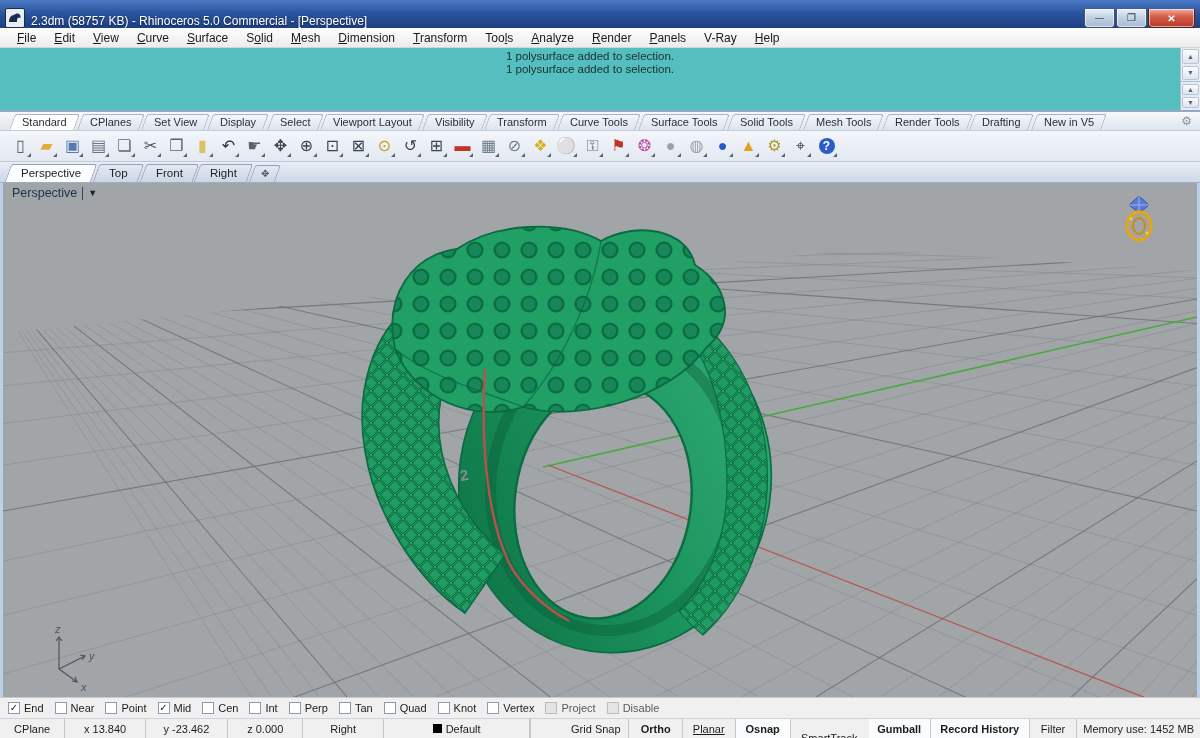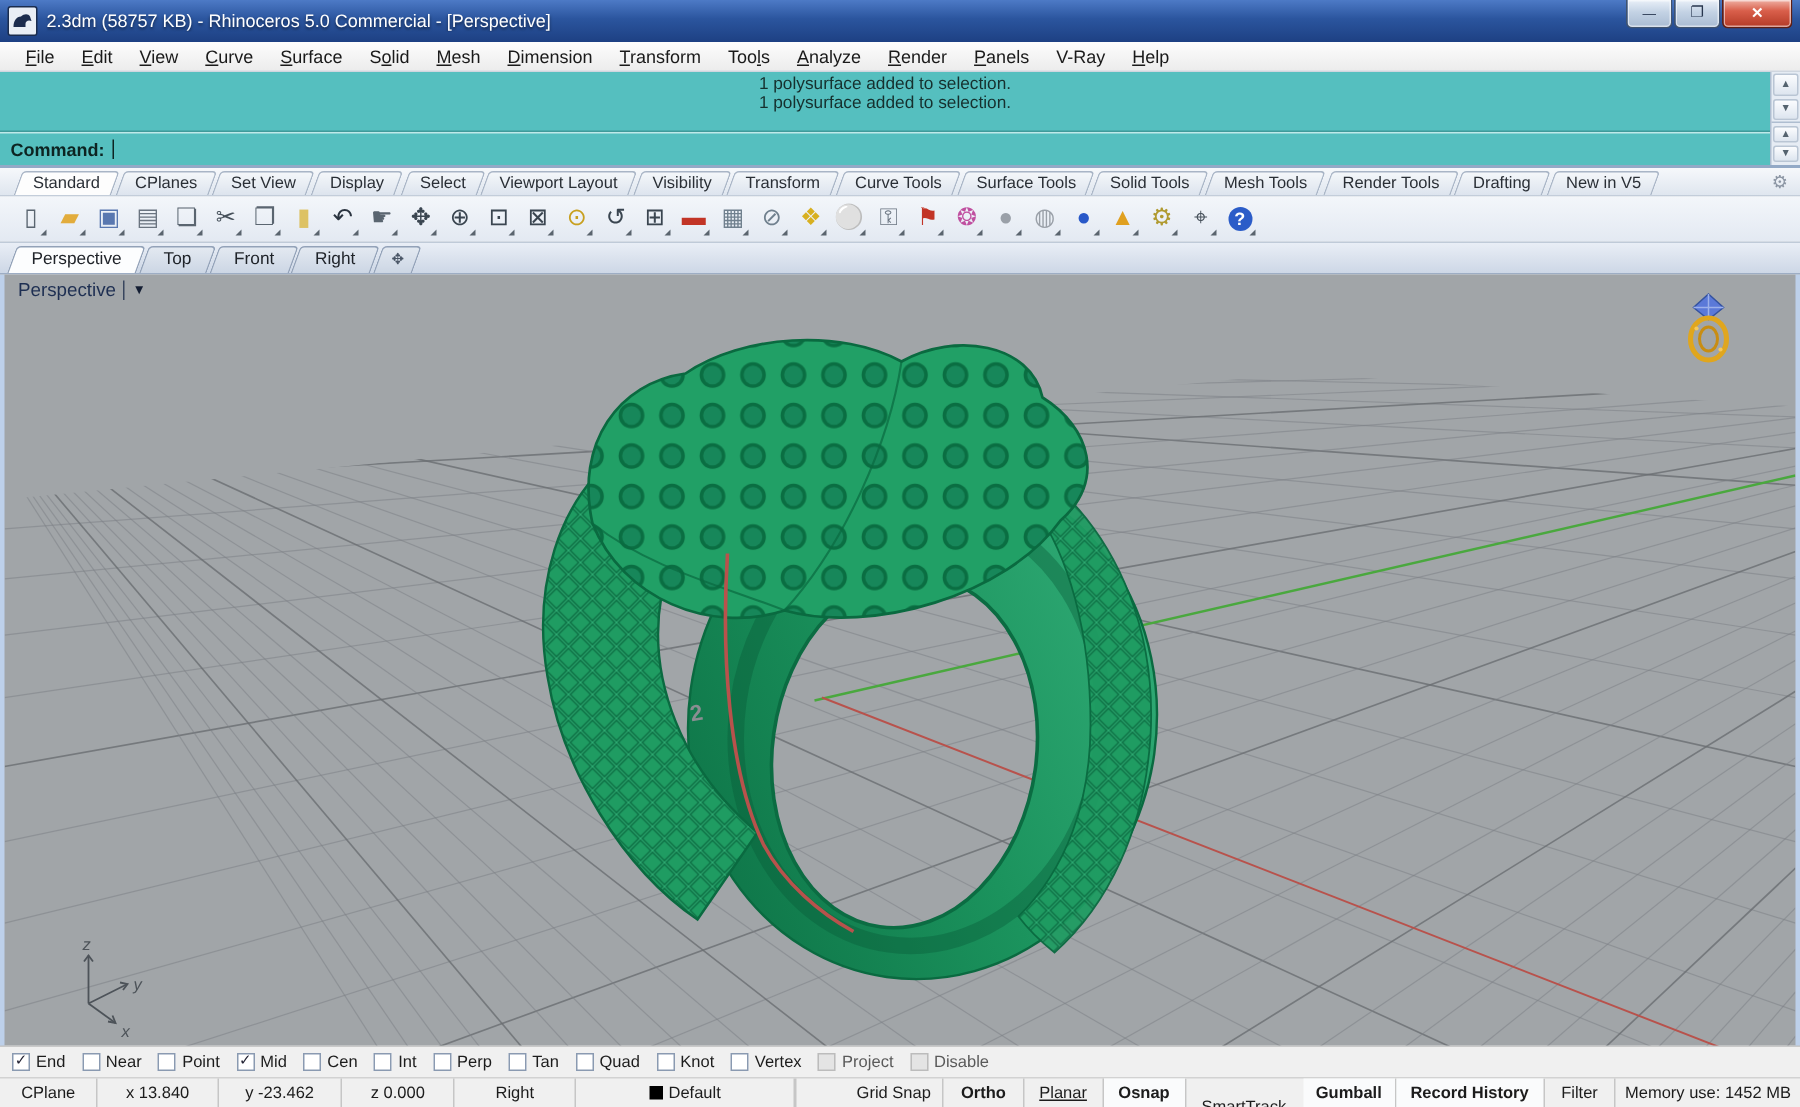--- a/index.html
+++ b/index.html
@@ -2,21 +2,21 @@
 <html><head>
 <meta charset="utf-8">
 <style>
   html,body{margin:0;padding:0;}
   body{width:1200px;height:738px;overflow:hidden;font-family:"Liberation Sans",sans-serif;
        font-size:12px;background:#6b7585;-webkit-font-smoothing:antialiased;}
   .window{position:absolute;inset:0;display:flex;flex-direction:column;background:#f0f0f0;}
 
   
   .titlebar{height:28px;flex:0 0 28px;background:linear-gradient(#4d7ac6,#2b559e 45%,#1d4083);
-    display:flex;align-items:center;padding:0 5px;gap:6px;color:#fff;}
+    display:flex;align-items:flex-end;padding:0 5px;gap:6px;color:#fff;}
   .app-icon{width:18px;height:18px;background:#e9eef5;border:1px solid #1a2c4e;border-radius:2px;
     display:flex;align-items:center;justify-content:center;}
   .app-icon svg{display:block}
   .title-text{flex:1;font-size:12px;color:#fff;text-shadow:0 1px 2px rgba(0,0,0,.55);white-space:nowrap;overflow:hidden;}
   .winbtns{display:flex;align-items:flex-start;gap:1px;margin-top:-9px;}
   .winbtn{height:18px;width:29px;border:1px solid #40536f;border-top:none;border-radius:0 0 4px 4px;
     background:linear-gradient(#e9f0f8,#c3d2e4 45%,#a9bbd2);display:flex;align-items:center;justify-content:center;
     font-size:9px;color:#27364e;box-shadow:inset 0 0 0 1px rgba(255,255,255,.55);}
   .winbtn.close{width:45px;background:linear-gradient(#efb0a4,#d95f4b 40%,#b33a26);color:#fff;
     border-color:#5e1f14;font-weight:bold;font-size:10px;}
@@ -143,26 +143,20 @@
       <span class="menu-item">V-Ray</span>
       <span class="menu-item"><u>H</u>elp</span>
     </div>
 
   <div class="cmdpanel">
     <div class="cmd-main">
       <div class="cmd-history">
           <div>1 polysurface added to selection.</div>
           <div>1 polysurface added to selection.</div>
         </div>
-      <div class="cmd-line">
-        <span class="cmd-label">Command:</span>
-        <span class="cmd-input">
-            <span class="cmd-caret"></span>
-          </span>
-      </div>
     </div>
     <div class="cmd-rail">
       <span class="rail-btn">▲</span>
       <span class="rail-track"></span>
       <span class="rail-btn">▼</span>
       <span class="rail-spinner">
         <span class="rail-btn">▲</span>
         <span class="rail-btn">▼</span>
       </span>
     </div>

